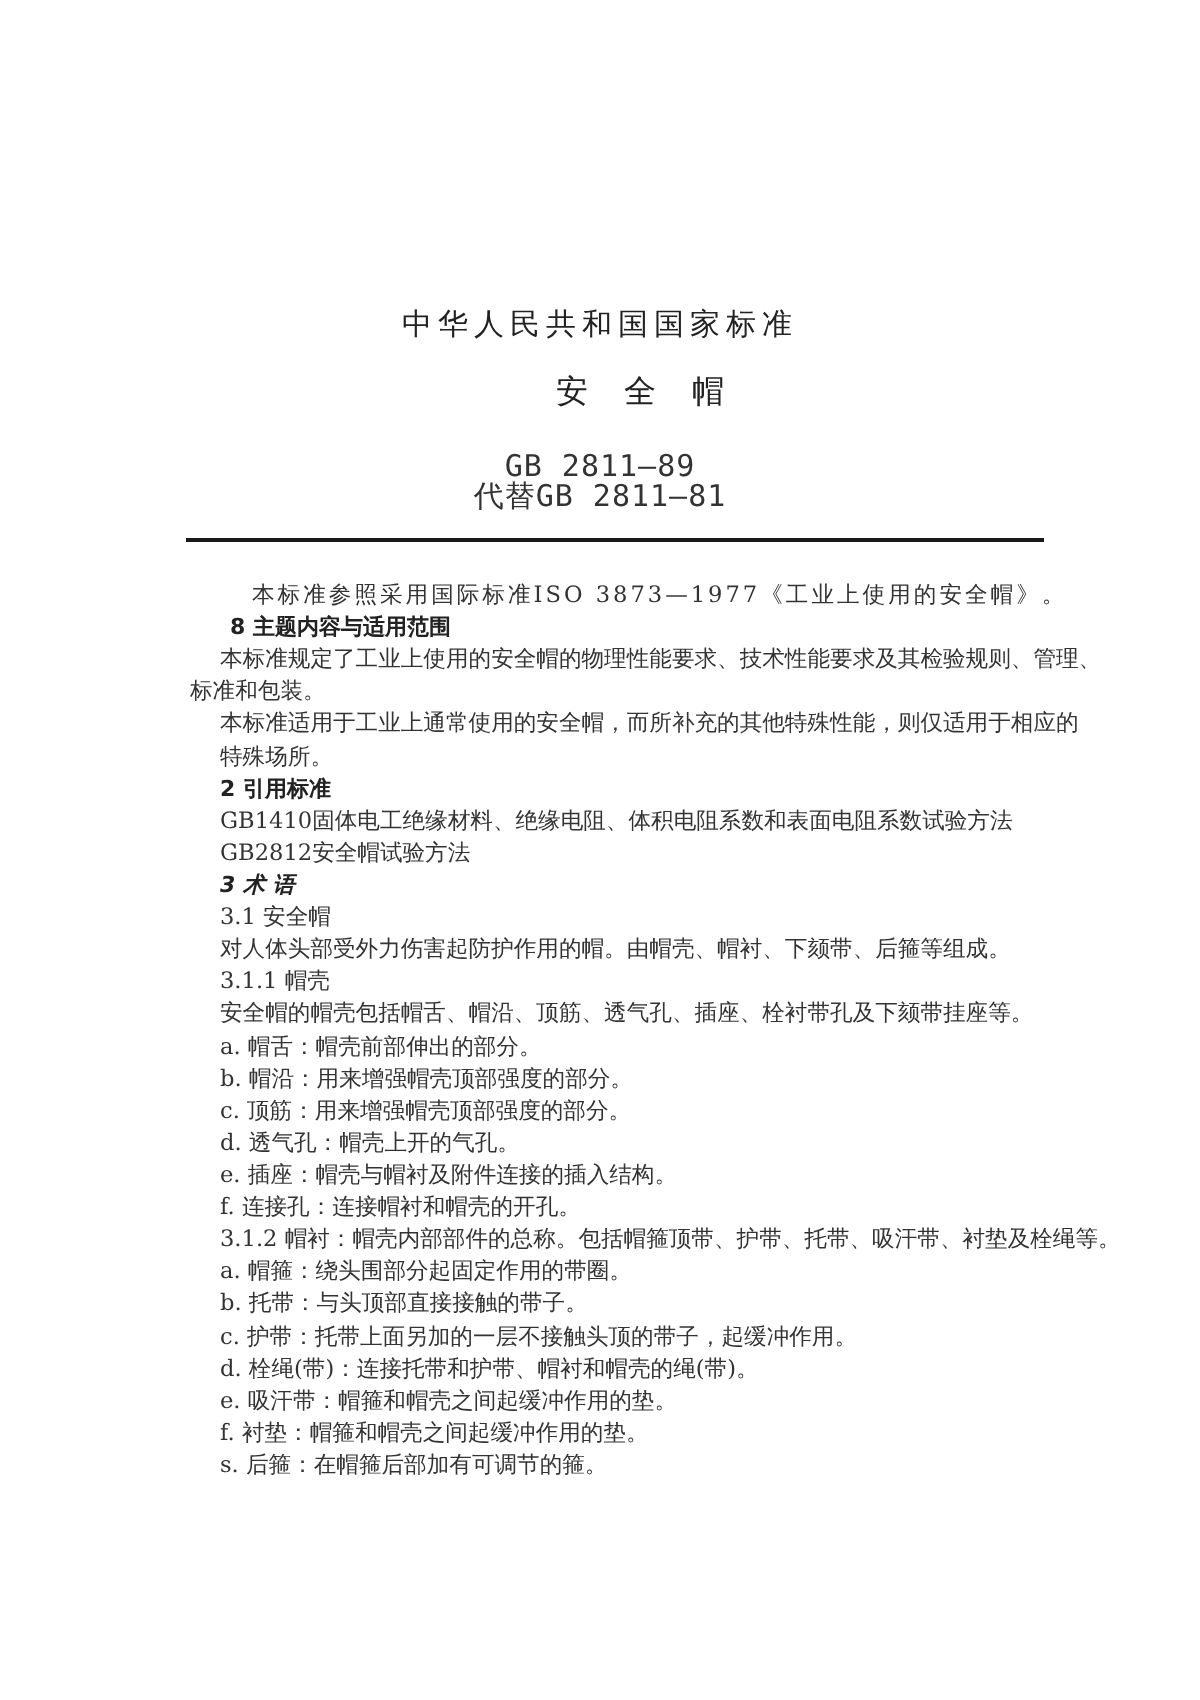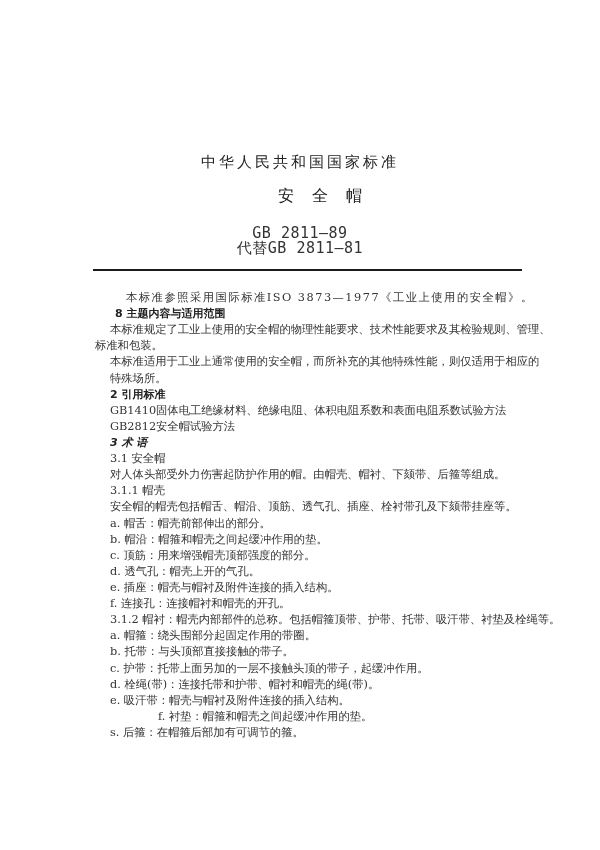--- a/index.html
+++ b/index.html
@@ -107,29 +107,29 @@
     <div class="line" style="left: 110px; top: 404px;">GB1410固体电工绝缘材料、绝缘电阻、体积电阻系数和表面电阻系数试验方法</div>
     <div class="line" style="left: 110px; top: 420px;">GB2812安全帽试验方法</div>
 
     <div class="line head" style="left: 110px; top: 436px; font-style: italic;">3  术    语</div>
     <div class="line" style="left: 110px; top: 452px;">3.1  安全帽</div>
     <div class="line" style="left: 110px; top: 468px;">对人体头部受外力伤害起防护作用的帽。由帽壳、帽衬、下颏带、后箍等组成。</div>
     <div class="line" style="left: 110px; top: 484px;">3.1.1  帽壳</div>
     <div class="line" style="left: 110px; top: 500px;">安全帽的帽壳包括帽舌、帽沿、顶筋、透气孔、插座、栓衬带孔及下颏带挂座等。</div>
 
     <div class="line" style="left: 110px; top: 517px;">a.  帽舌：帽壳前部伸出的部分。</div>
-    <div class="line" style="left: 110px; top: 533px;">b.  帽沿：帽箍和帽壳之间起缓冲作用的垫。</div>
+    <div class="line" style="left: 110px; top: 533px;">b.  帽沿：用来增强帽壳顶部强度的部分。</div>
     <div class="line" style="left: 110px; top: 549px;">c.  顶筋：用来增强帽壳顶部强度的部分。</div>
     <div class="line" style="left: 110px; top: 565px;">d.  透气孔：帽壳上开的气孔。</div>
     <div class="line" style="left: 110px; top: 581px;">e.  插座：帽壳与帽衬及附件连接的插入结构。</div>
     <div class="line" style="left: 110px; top: 597px;">f.  连接孔：连接帽衬和帽壳的开孔。</div>
 
     <div class="line" style="left: 110px; top: 613px;">3.1.2  帽衬：帽壳内部部件的总称。包括帽箍顶带、护带、托带、吸汗带、衬垫及栓绳等。</div>
 
     <div class="line" style="left: 110px; top: 629px;">a.  帽箍：绕头围部分起固定作用的带圈。</div>
     <div class="line" style="left: 110px; top: 645px;">b.  托带：与头顶部直接接触的带子。</div>
     <div class="line" style="left: 110px; top: 662px;">c.  护带：托带上面另加的一层不接触头顶的带子，起缓冲作用。</div>
     <div class="line" style="left: 110px; top: 678px;">d.  栓绳(带)：连接托带和护带、帽衬和帽壳的绳(带)。</div>
-    <div class="line" style="left: 110px; top: 694px;">e.  吸汗带：帽壳与帽衬及附件连接的插入结构。</div>
-    <div class="line" style="left: 110px; top: 710px; margin-left: 48px;">f.  衬垫：帽箍和帽壳之间起缓冲作用的垫。</div>
+    <div class="line" style="left: 110px; top: 694px;">e.  吸汗带：帽箍和帽壳之间起缓冲作用的垫。</div>
+    <div class="line" style="left: 110px; top: 710px;">f.  衬垫：帽箍和帽壳之间起缓冲作用的垫。</div>
     <div class="line" style="left: 110px; top: 726px;">s.  后箍：在帽箍后部加有可调节的箍。</div>
   </div>
 </div>
 
 </body></html>

